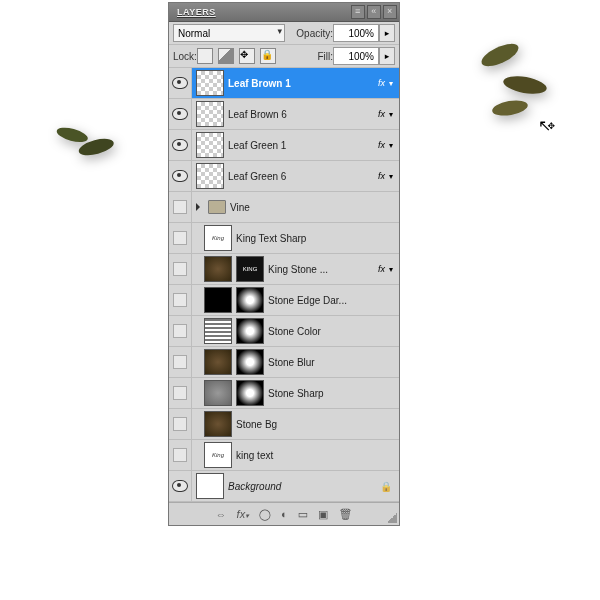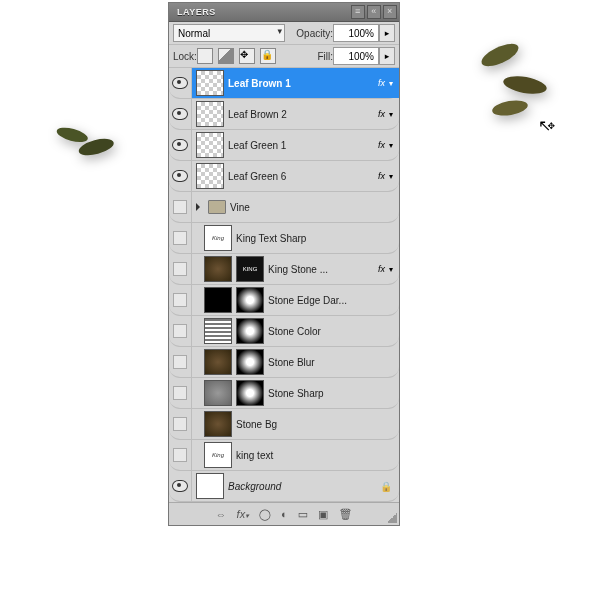--- a/index.html
+++ b/index.html
@@ -30,20 +30,21 @@
     height: 18px;
     background: linear-gradient(#8a8a8a,#6f6f6f);
     display: flex;
     align-items: center;
     padding: 0 4px 0 8px;
     color: #eee;
     font-size: 9px;
     letter-spacing: .5px;
     border-bottom: 1px solid #555;
     position: relative;
+    text-decoration: underline;
   }
   .panel-header .title { font-weight: bold; text-shadow: 0 1px 0 #333;}
   .hdr-ctrls { position: absolute; right: 2px; top: 2px; display:flex; gap:2px;}
   .hdr-ctrls span { width:12px; height:12px; background:#888; border:1px solid #555; font-size:9px; text-align:center; line-height:10px; color:#ddd;}
   .row {
     display: flex;
     align-items: center;
     height: 22px;
     border-bottom: 1px solid #bdbdbd;
     padding: 0 4px;
@@ -75,21 +76,20 @@
   .micon {
     width:14px; height:14px; border:1px solid #888; background:#eee; display:inline-block;
     position:relative;
   }
   .layers {
     background:#d6d6d6;
   }
   .layer {
     display:flex; align-items:center; height:30px; border-bottom:1px solid #bdbdbd;
     position: relative;
-    border-radius: 11px;
   }
   .vis {
     width:22px; height:100%; border-right:1px solid #bdbdbd; display:flex; align-items:center; justify-content:center;
   }
   .eye {
     width:14px; height:10px; border:1px solid #333; border-radius:50%/60%; position:relative; background:#e8e8e8;
   }
   .eye::after{content:"";position:absolute;left:4px;top:2px;width:4px;height:4px;background:#333;border-radius:50%;}
   .empty-box {
     width:12px; height:12px; border:1px solid #aaa; background:#e8e8e8;
@@ -199,21 +199,21 @@
             <span class="chevr">▾</span>
           </span>
         </div>
       </div>
       <div class="layer">
         <div class="vis">
           <span class="eye"></span>
         </div>
         <div class="body" style="padding-left: 4px;">
           <span class="thumb trans"></span>
-          <span class="layer-name">Leaf Brown 2</span>
+          <span class="layer-name">Leaf Brown 6</span>
           <span class="tail">
             <span class="fx">fx</span>
             <span class="chevr">▾</span>
           </span>
         </div>
       </div>
       <div class="layer">
         <div class="vis">
           <span class="eye"></span>
         </div>

